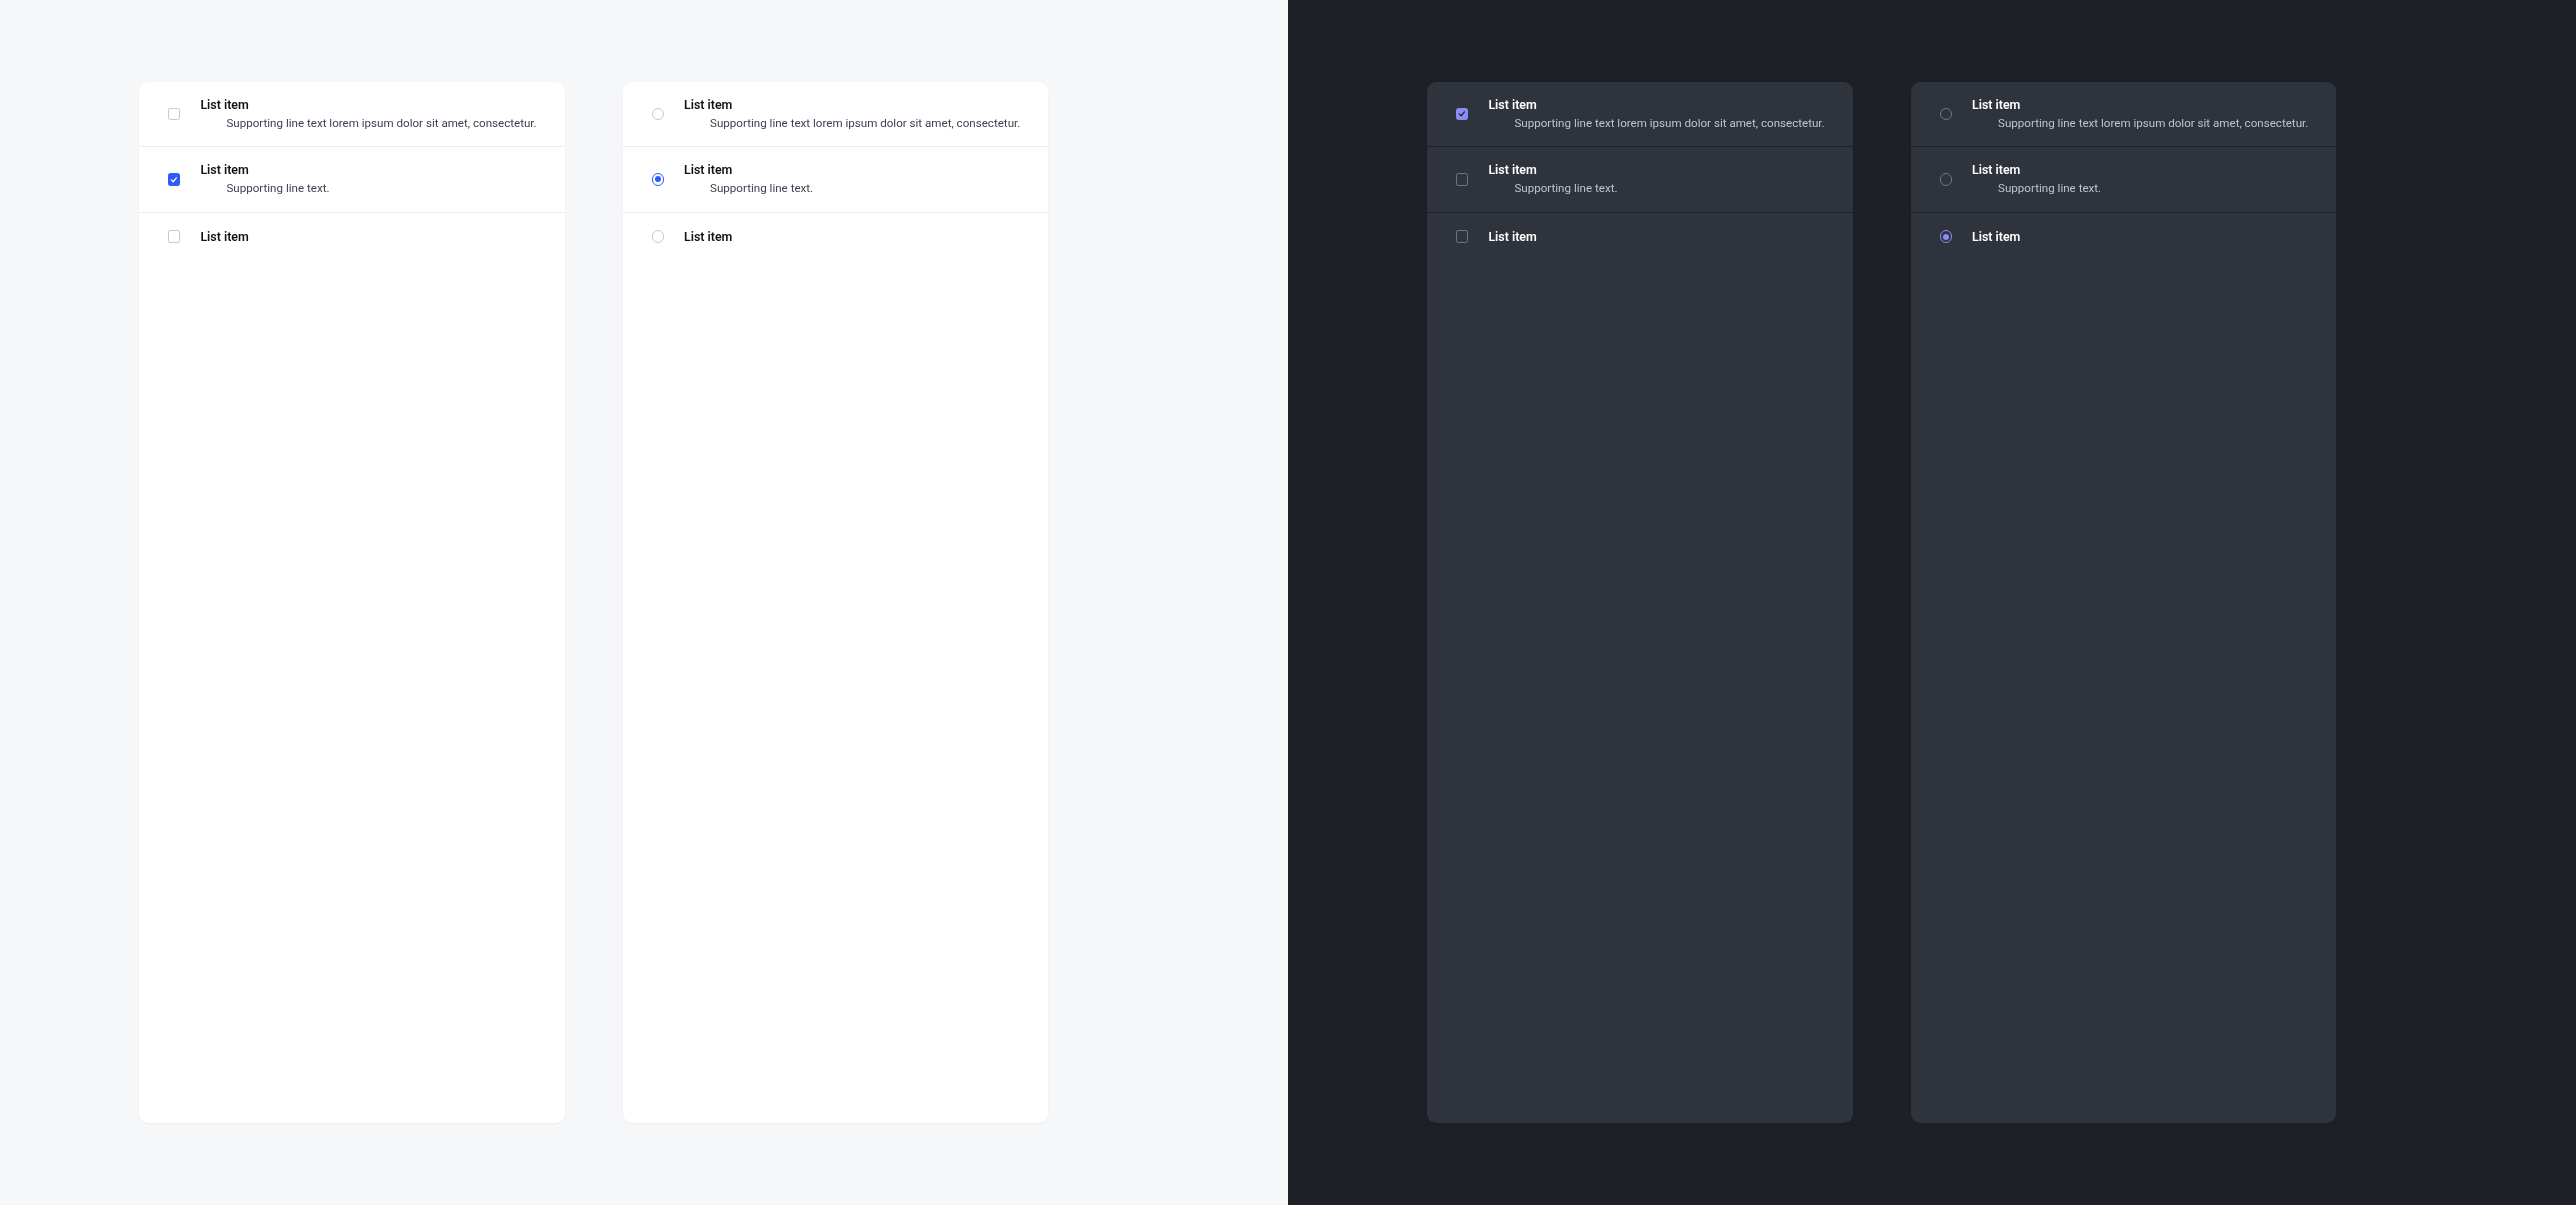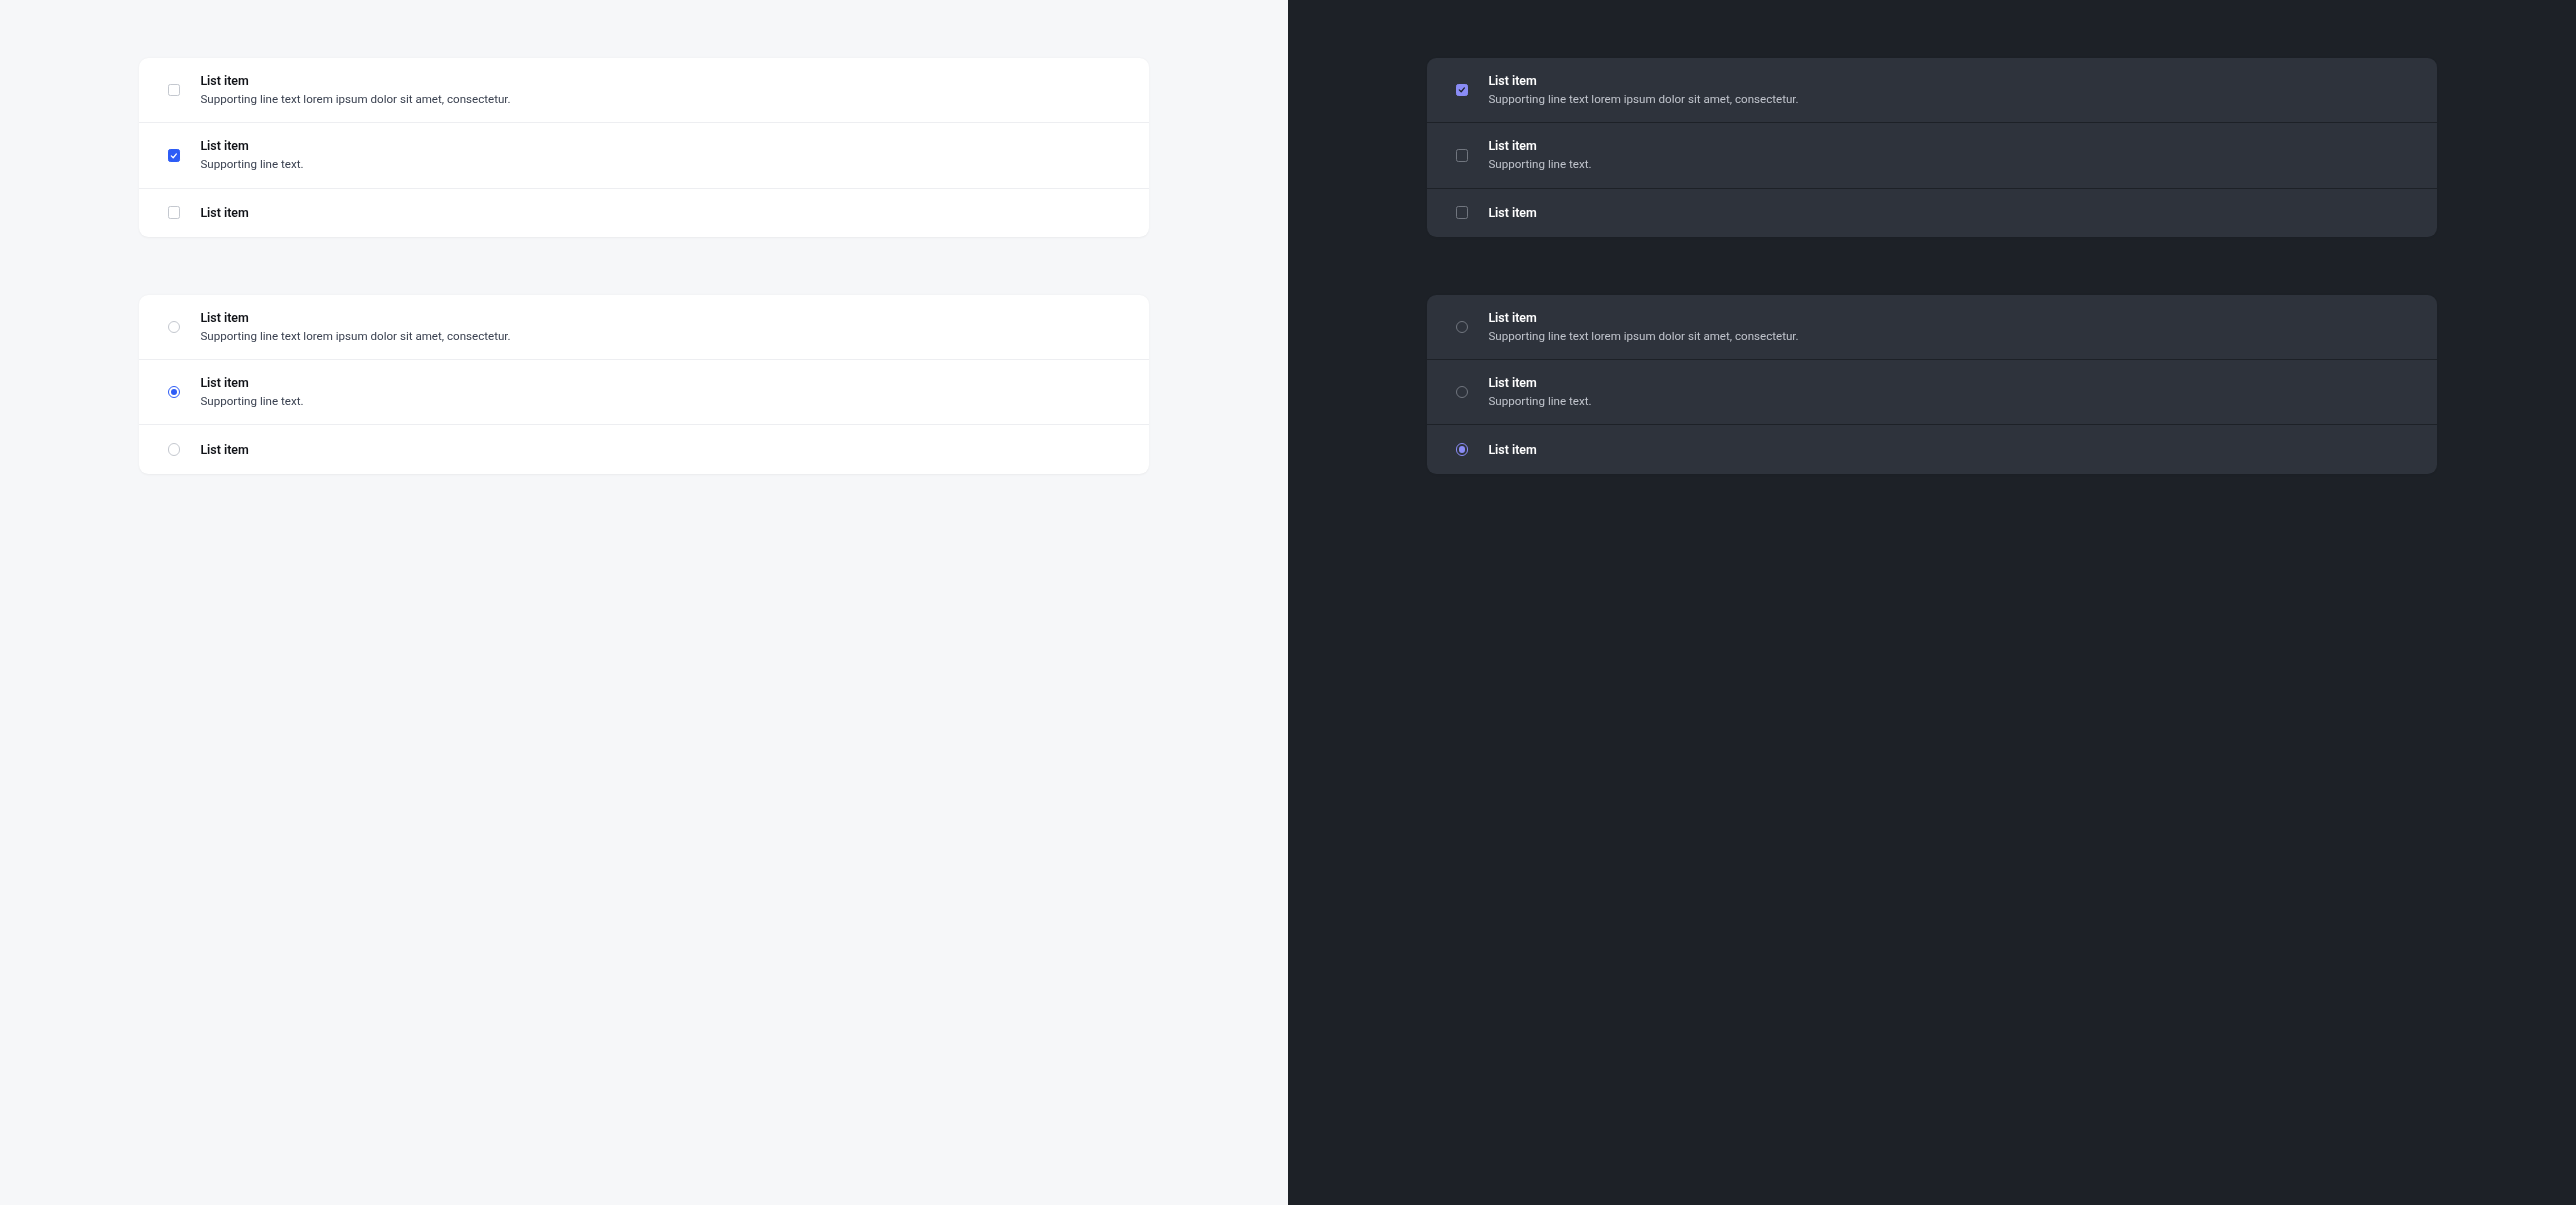--- a/index.html
+++ b/index.html
@@ -10,23 +10,23 @@
 
     body {
       font-family: -apple-system, BlinkMacSystemFont, 'Segoe UI', Roboto, Helvetica, Arial, sans-serif;
       display: flex;
       width: 100%;
       min-height: 100vh;
     }
 
     .pane {
       width: 50%;
-      padding: 58px 139px;
-      display: flex;
-      flex-direction: column;
+      padding: 82px 139px;
+      display: flex;
+      flex-direction: row;
       gap: 58px;
     }
 
     .pane.light {
       background: #f6f7f9;
     }
 
     .pane.dark {
       background: #1d2127;
     }
@@ -184,20 +184,21 @@
     }
 
     .dark .title {
       color: #ffffff;
     }
 
     .subtitle {
       font-size: 11.6px;
       font-weight: 400;
       line-height: 1.5;
+      margin-left: 26px;
     }
 
     .light .subtitle {
       color: #3a4150;
     }
 
     .dark .subtitle {
       color: #c0c4cc;
     }
   </style>

